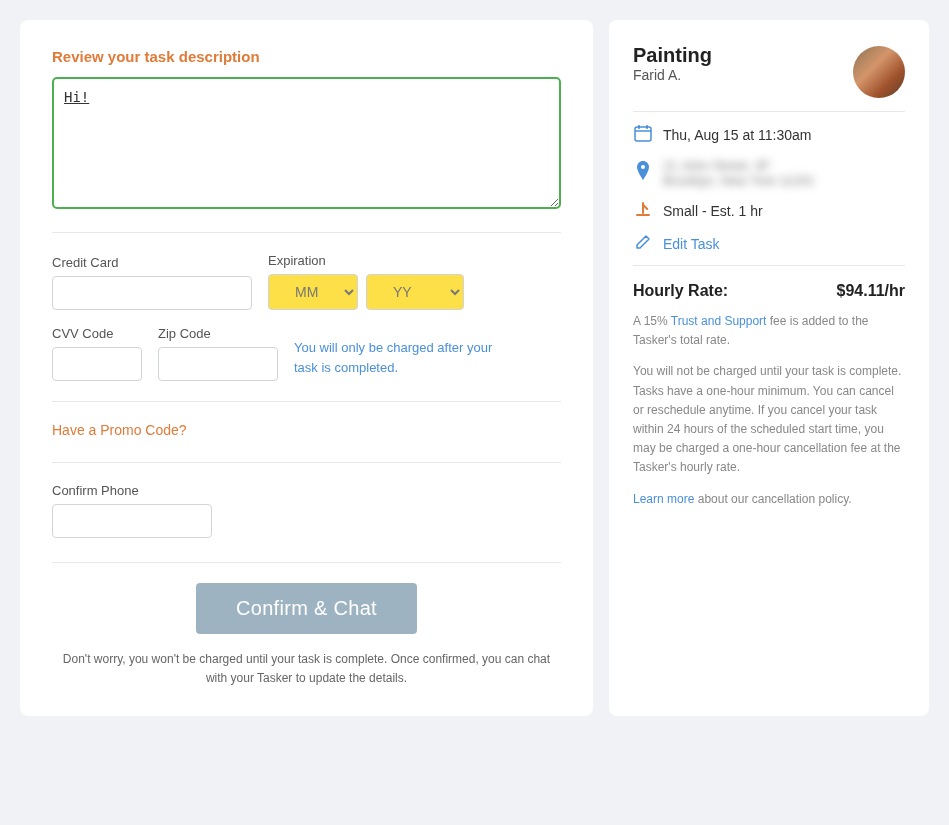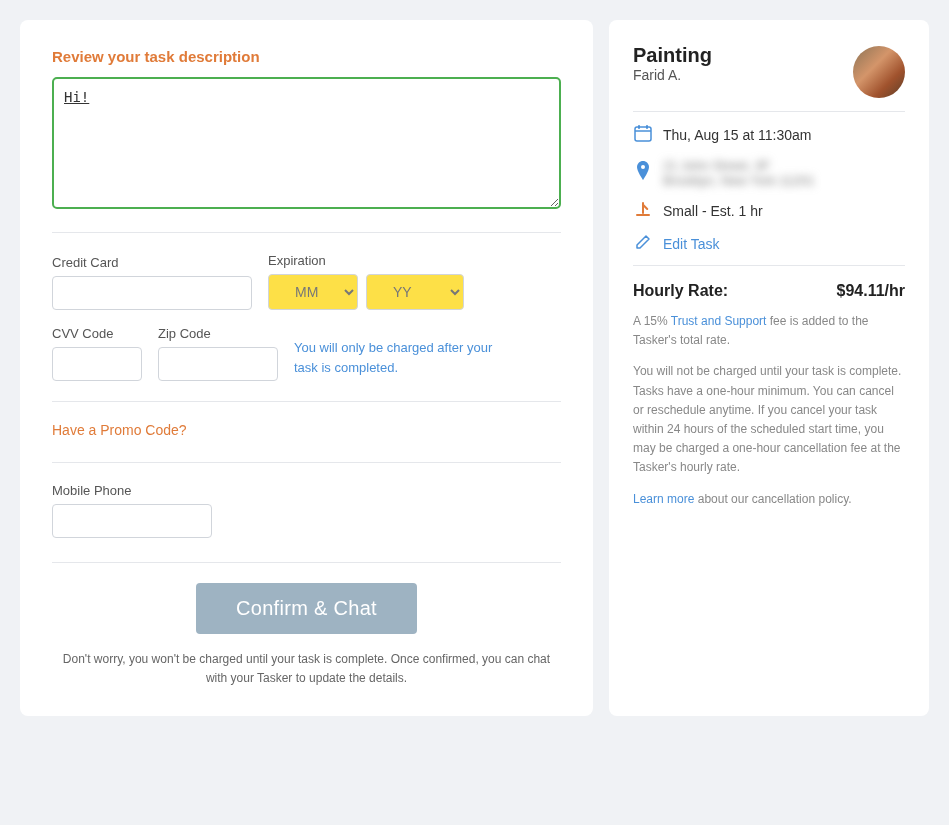--- a/index.html
+++ b/index.html
@@ -294,21 +294,21 @@
     </div>
 
     <hr class="divider">
 
     <a class="promo-link">Have a Promo Code?</a>
 
     <hr class="divider">
 
     <div class="phone-group">
       <div class="form-group">
-        <label class="form-label">Mobile Phone</label>
+        <label class="form-label">Confirm Phone</label>
         <input type="tel" class="form-input phone-input" style="">
       </div>
     </div>
 
     <hr class="divider">
 
     <button class="confirm-btn">Confirm &amp; Chat</button>
     <div class="confirm-footnote">Don't worry, you won't be charged until your task is complete. Once confirmed, you can chat with your Tasker to update the details.</div>
   </div>
 

